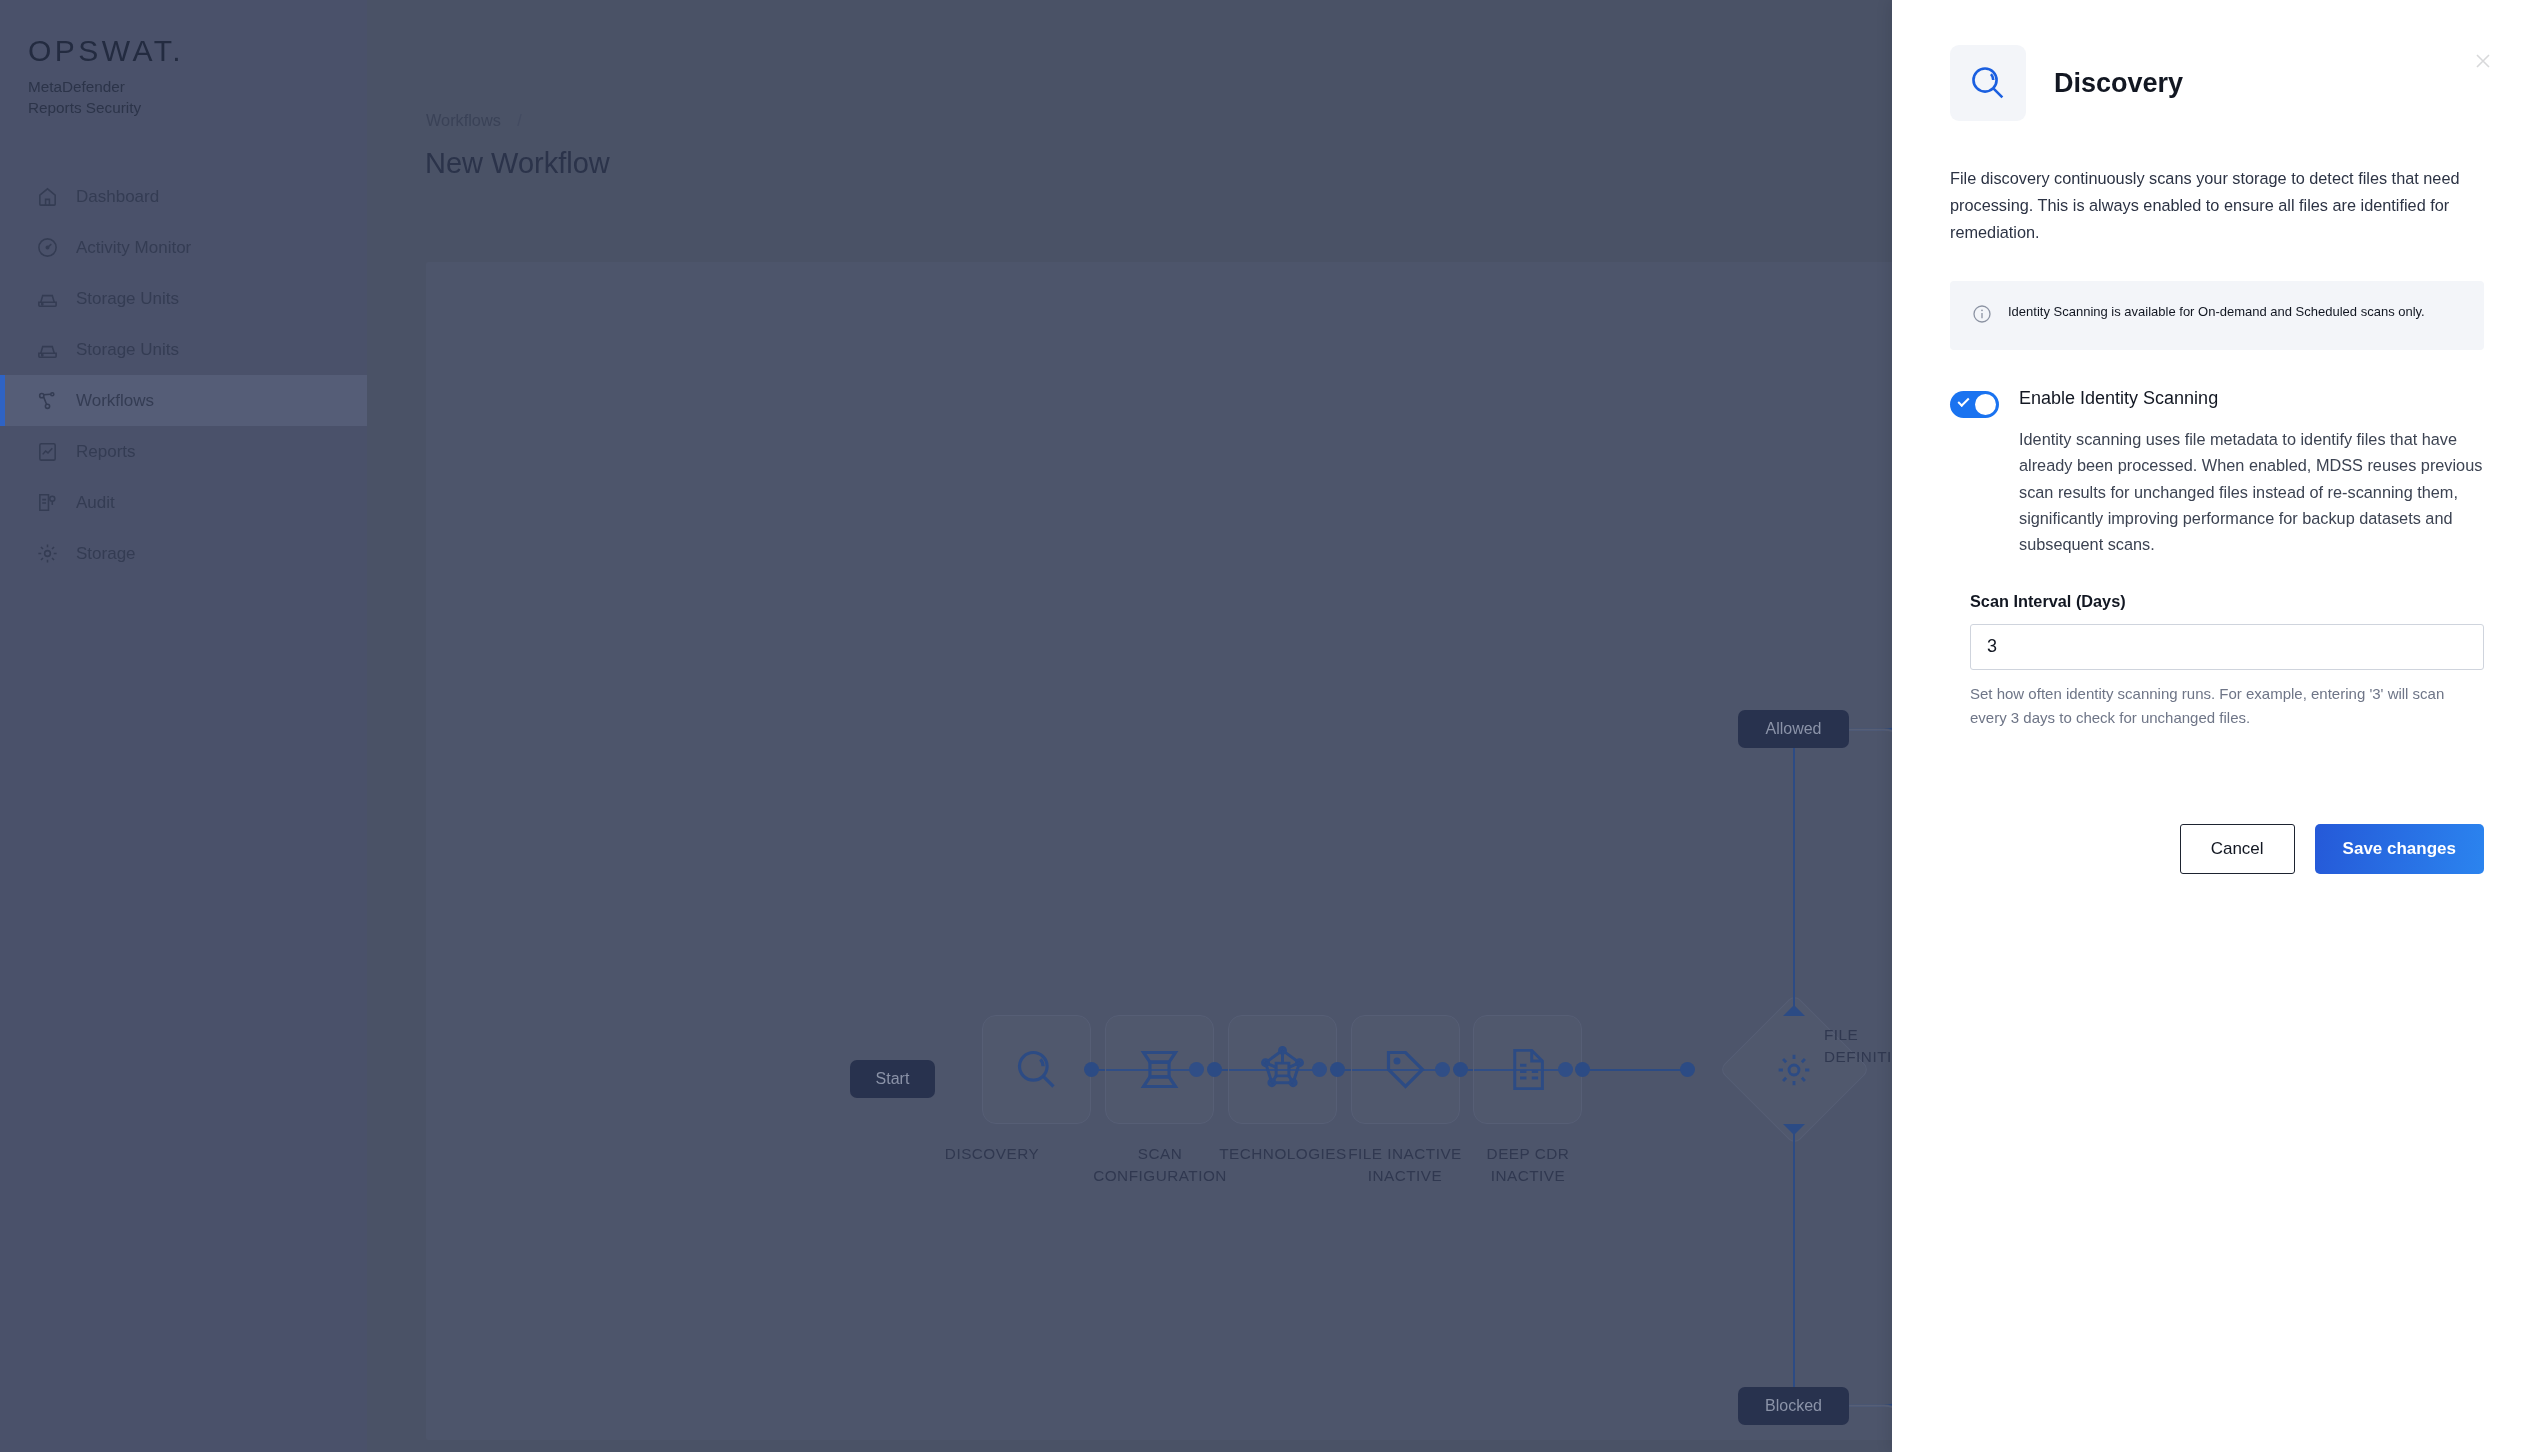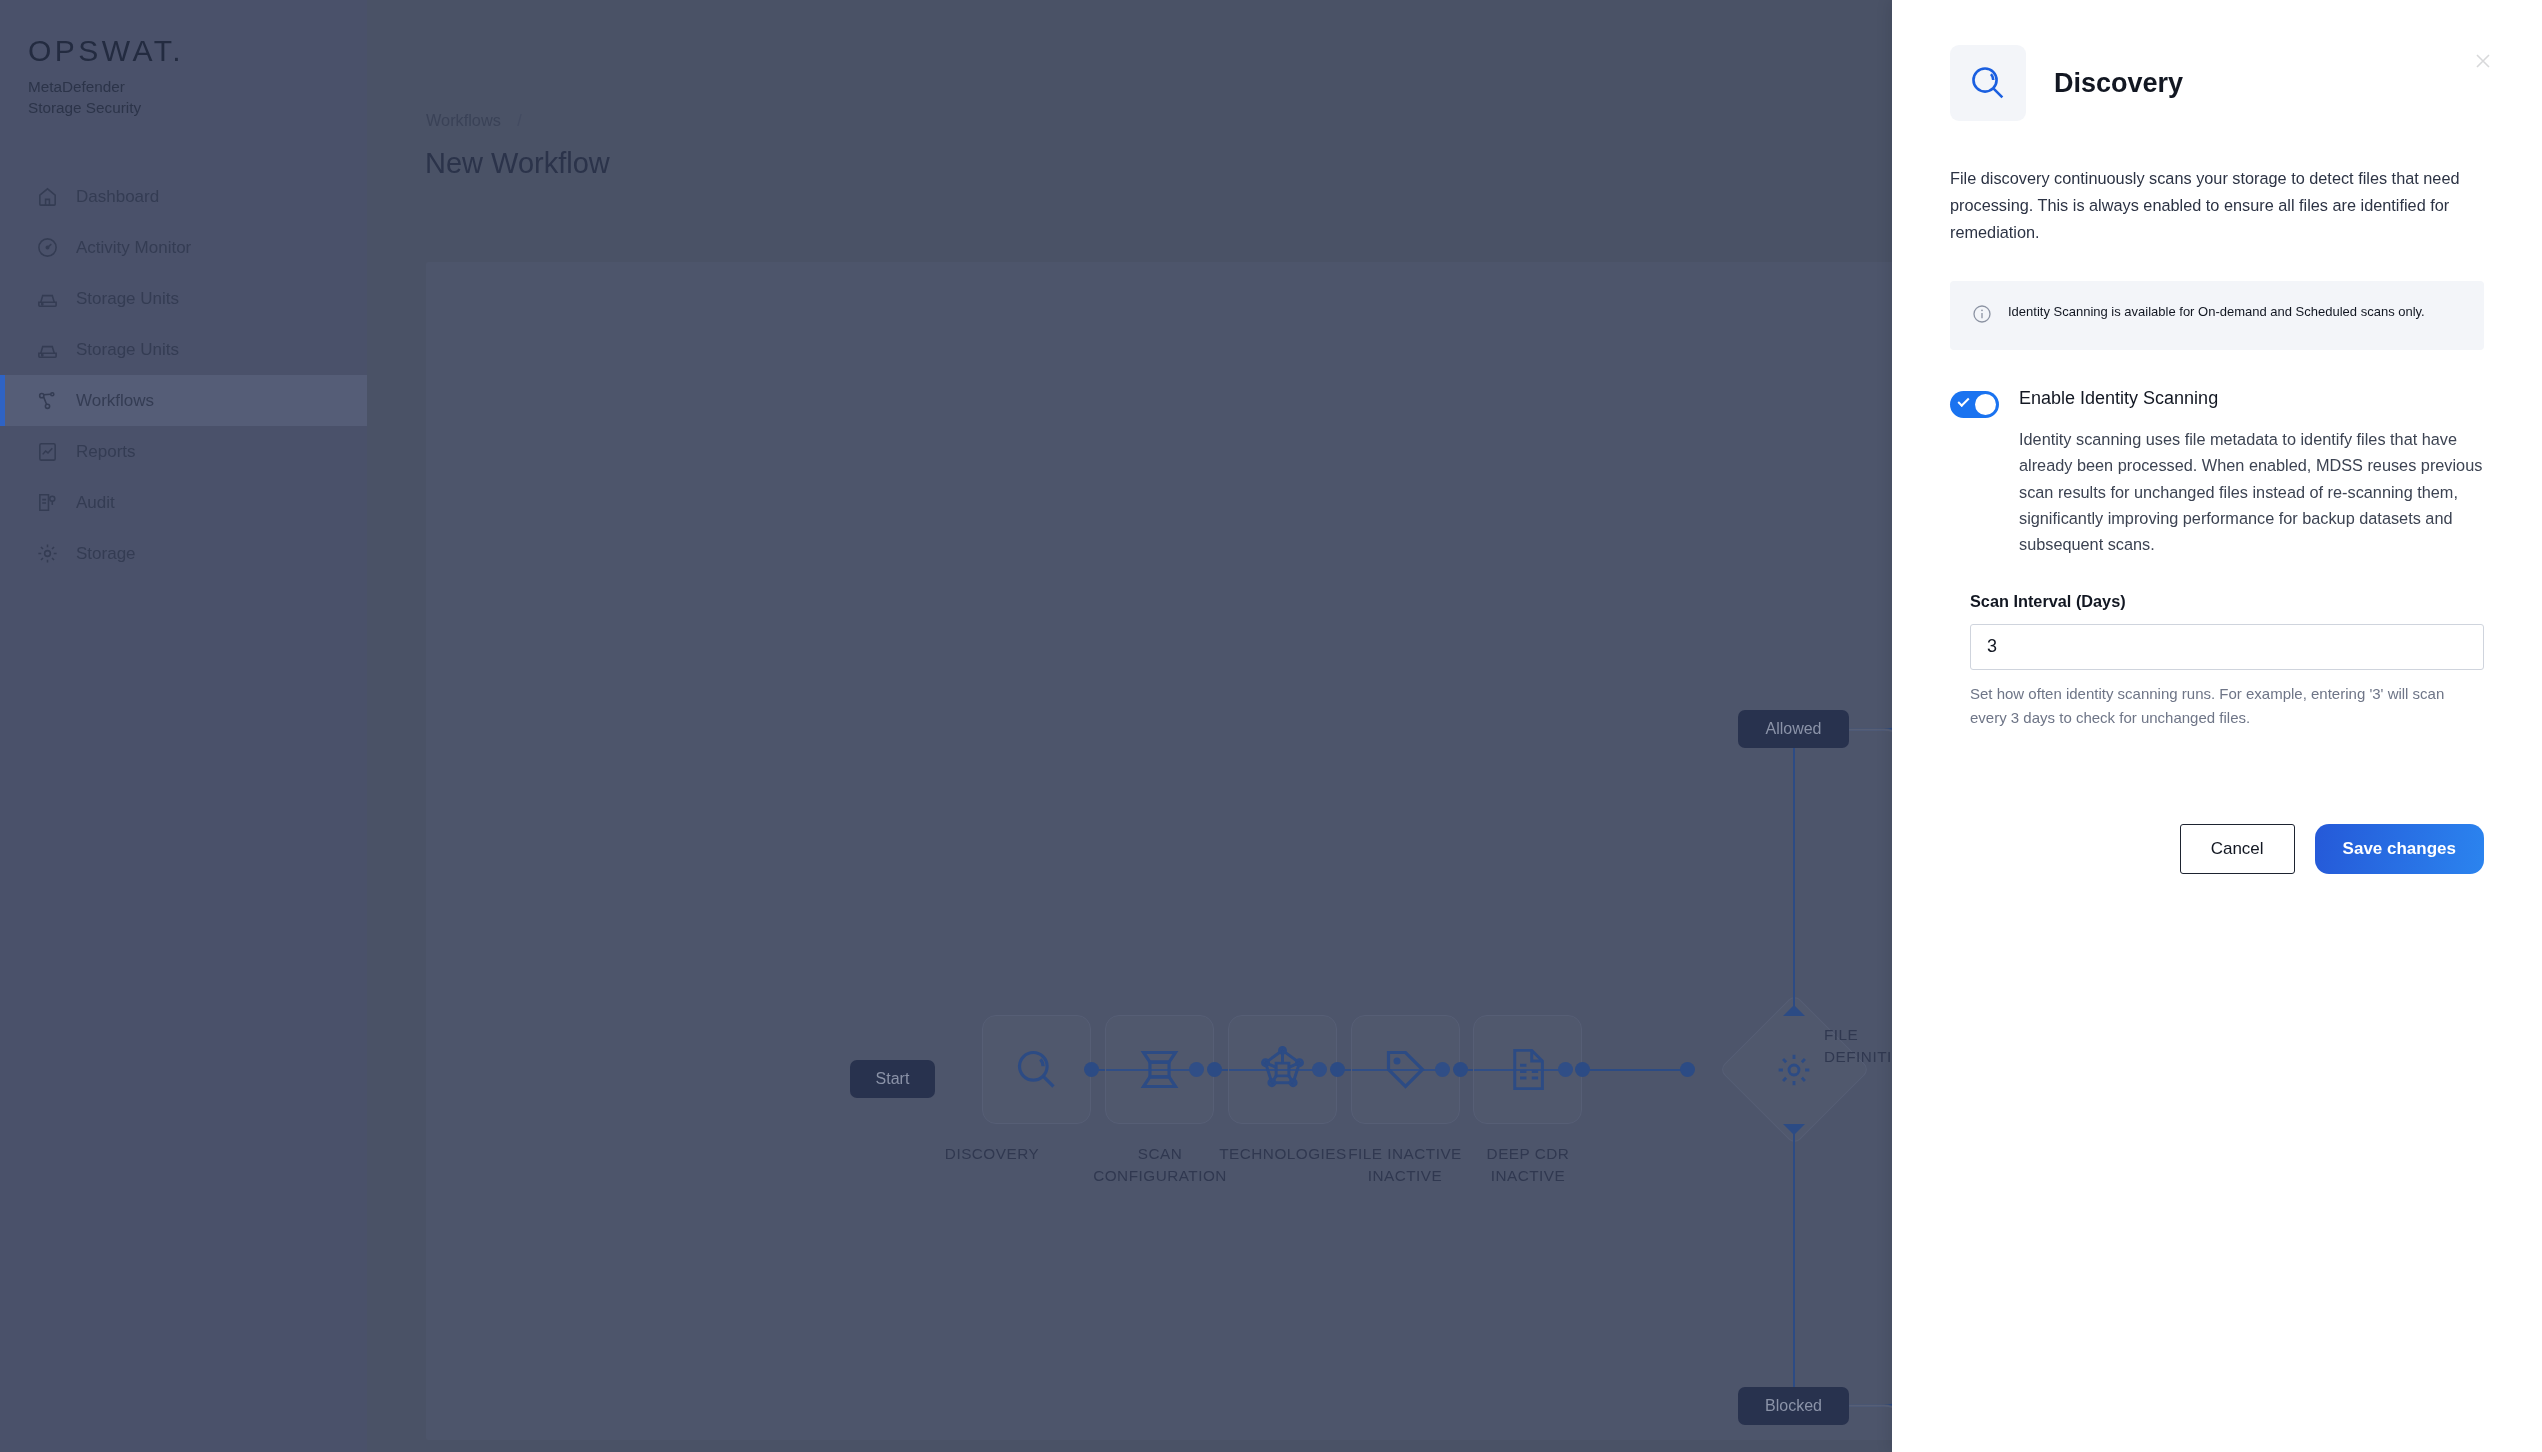--- a/index.html
+++ b/index.html
@@ -232,37 +232,37 @@
     display: flex; gap: 20px; align-items: center;
   }
   .btn-cancel {
     height: 50px; padding: 0 30px;
     border: 1px solid #1d2330; background: #fff;
     font-size: 17px; color: #121722; border-radius: 3px;
     cursor: pointer; font-family: "Liberation Sans", sans-serif;
   }
   .btn-save {
     height: 50px; padding: 0 28px;
-    border: none; border-radius: 14px;
+    border: none; border-radius: 5px;
     background: linear-gradient(100deg, #2559d8 0%, #2b84ef 100%);
     color: #fff; font-size: 17px; font-weight: bold;
     cursor: pointer; font-family: "Liberation Sans", sans-serif;
   }
 </style>
 </head>
 <body>
 
 <div id="app">
 
   <div class="sidebar">
     <div class="brand">
       <div class="brand-logo">OPSWAT.</div>
       <div class="brand-sub">
         <div>MetaDefender</div>
-        <div>Storage Security</div>
+        <div>Reports Security</div>
       </div>
     </div>
 
     <div class="nav">
       <div class="nav-item">
         <span class="nav-ico">
           <svg viewBox="0 0 24 24" fill="none" stroke="#343c53" stroke-width="1.6">
               <path d="M4 10.5L12 4l8 6.5V20a1 1 0 0 1-1 1H5a1 1 0 0 1-1-1z"></path>
               <path d="M10 21v-6h4v6"></path>
             </svg>

